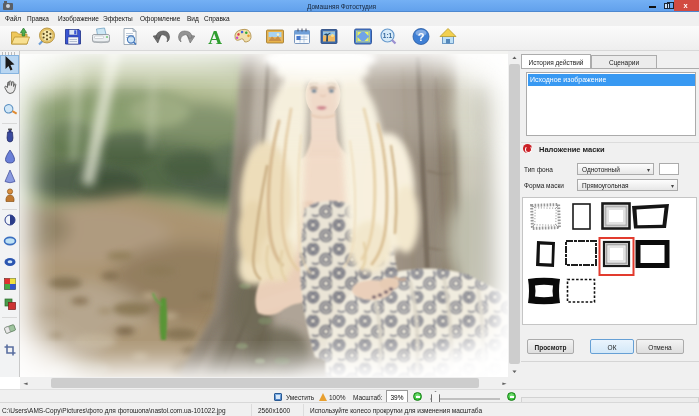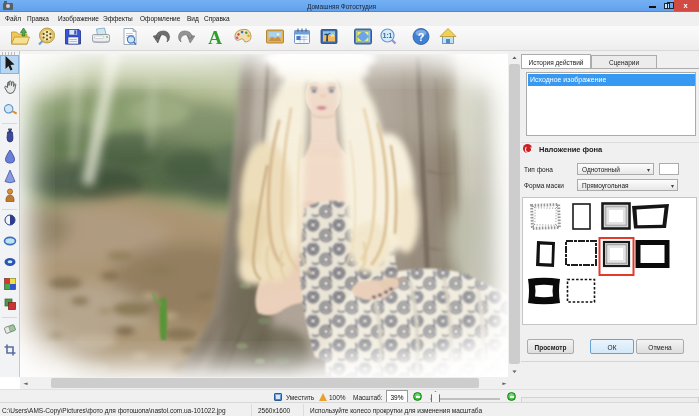--- a/index.html
+++ b/index.html
@@ -552,21 +552,21 @@
 
   <div class="abs" id="rpanel">
     <div class="tab" id="tab1">История действий</div>
     <div class="tab" id="tab2">Сценарии</div>
     <div id="tabline"></div>
     <div id="lbox">
         <div id="lsel">Исходное изображение</div>
       </div>
     <div id="divider1"></div>
     <div id="maskico"></div>
-    <div id="masktitle">Наложение фона</div>
+    <div id="masktitle">Наложение маски</div>
     <div class="plabel" style="top:115px">Тип фона</div>
     <div class="combo" style="left:56px;top:112px;width:77px;height:12px;padding:2px 0 0 4px">Однотонный<span class="cv">▾</span></div>
     <div id="swatch"></div>
     <div class="plabel" style="top:131px">Форма маски</div>
     <div class="combo" style="left:56px;top:128px;width:101px;height:12px;padding:2px 0 0 4px">Прямоугольная<span class="cv">▾</span></div>
     <div id="maskpanel">
       <svg width="175" height="128" viewBox="0 0 175 128" style="position:absolute;left:0;top:0">
 
         <g stroke="#8d8d8d" fill="none" opacity="0.9">
           <rect x="9" y="7" width="27" height="23" stroke-width="3" stroke-dasharray="1.6,1.4" transform="rotate(-2 22 18)"></rect>

